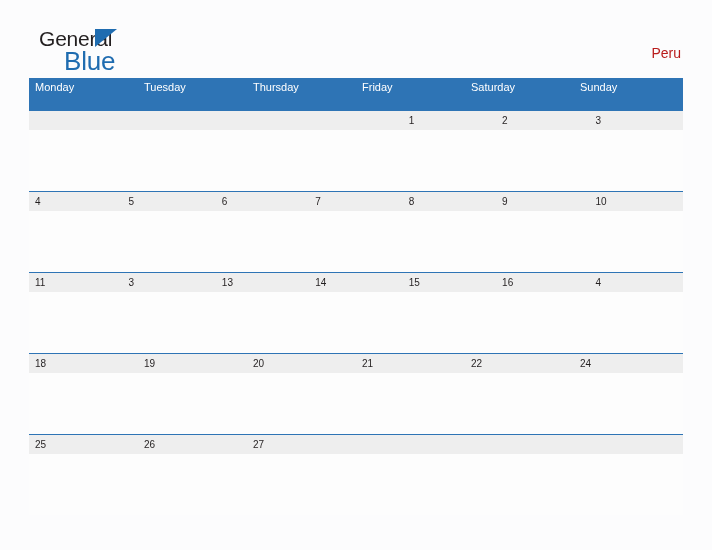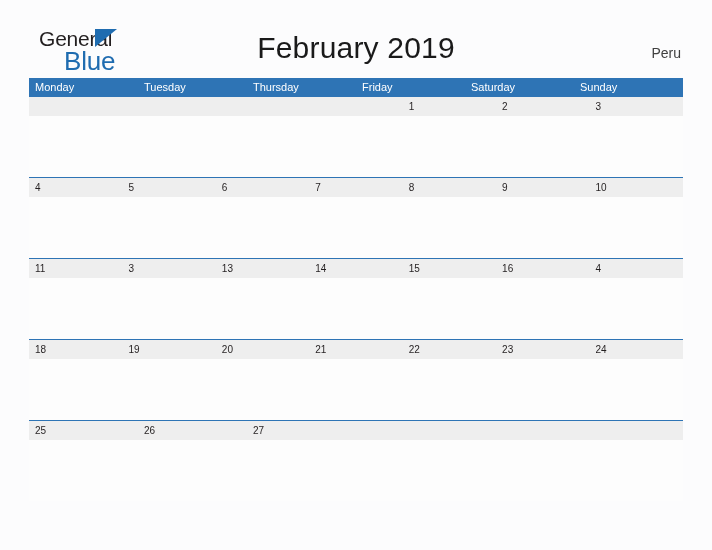--- a/index.html
+++ b/index.html
@@ -75,35 +75,35 @@
     color: #1a1a1a;
     font-weight: normal;
     letter-spacing: 0.2px;
   }
 
   .country {
     position: absolute;
     right: 31px;
     top: 45px;
     font-size: 14px;
-    color: #404040;
+    color: #b91c1c;
   }
 
   
   .calendar {
     position: absolute;
     left: 29px;
     top: 78px;
     width: 654px;
   }
 
   .weekday-row {
     display: flex;
     width: 100%;
-    height: 18px;
+    height: 32px;
     background: #2e74b5;
   }
   .weekday {
     flex: 1 1 0;
     color: #ffffff;
     font-size: 11px;
     line-height: 18px;
     padding-left: 6px;
     white-space: nowrap;
     overflow: hidden;
@@ -147,21 +147,20 @@
   <div class="header">
 
     <div class="logo">
       <div class="logo-row1">
         <span class="logo-general">General</span>
         <span class="logo-flag"></span>
       </div>
       <div class="logo-row2">Blue</div>
     </div>
 
-    <div class="title">February 2019</div>
 
     <div class="country">Peru</div>
 
   </div>
 
   <div class="calendar">
 
     <div class="weekday-row">
       <div class="weekday">Monday</div>
       <div class="weekday">Tuesday</div>
@@ -210,21 +209,20 @@
       <div class="cell-body"></div>
     </div>
 
     <div class="week-row">
       <div class="date-band">
         <div class="day-cell">18</div>
         <div class="day-cell">19</div>
         <div class="day-cell">20</div>
         <div class="day-cell">21</div>
         <div class="day-cell">22</div>
-        <div class="day-cell">23</div>
         <div class="day-cell">24</div>
       </div>
       <div class="cell-body"></div>
     </div>
 
     <div class="week-row">
       <div class="date-band">
         <div class="day-cell">25</div>
         <div class="day-cell">26</div>
         <div class="day-cell">27</div>

